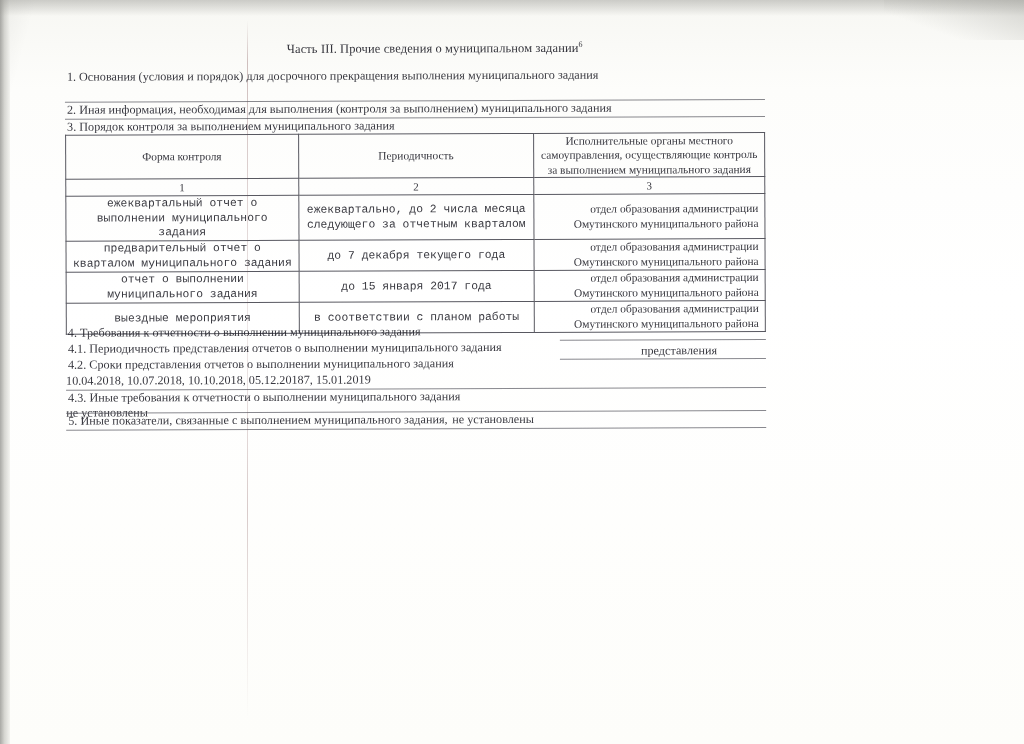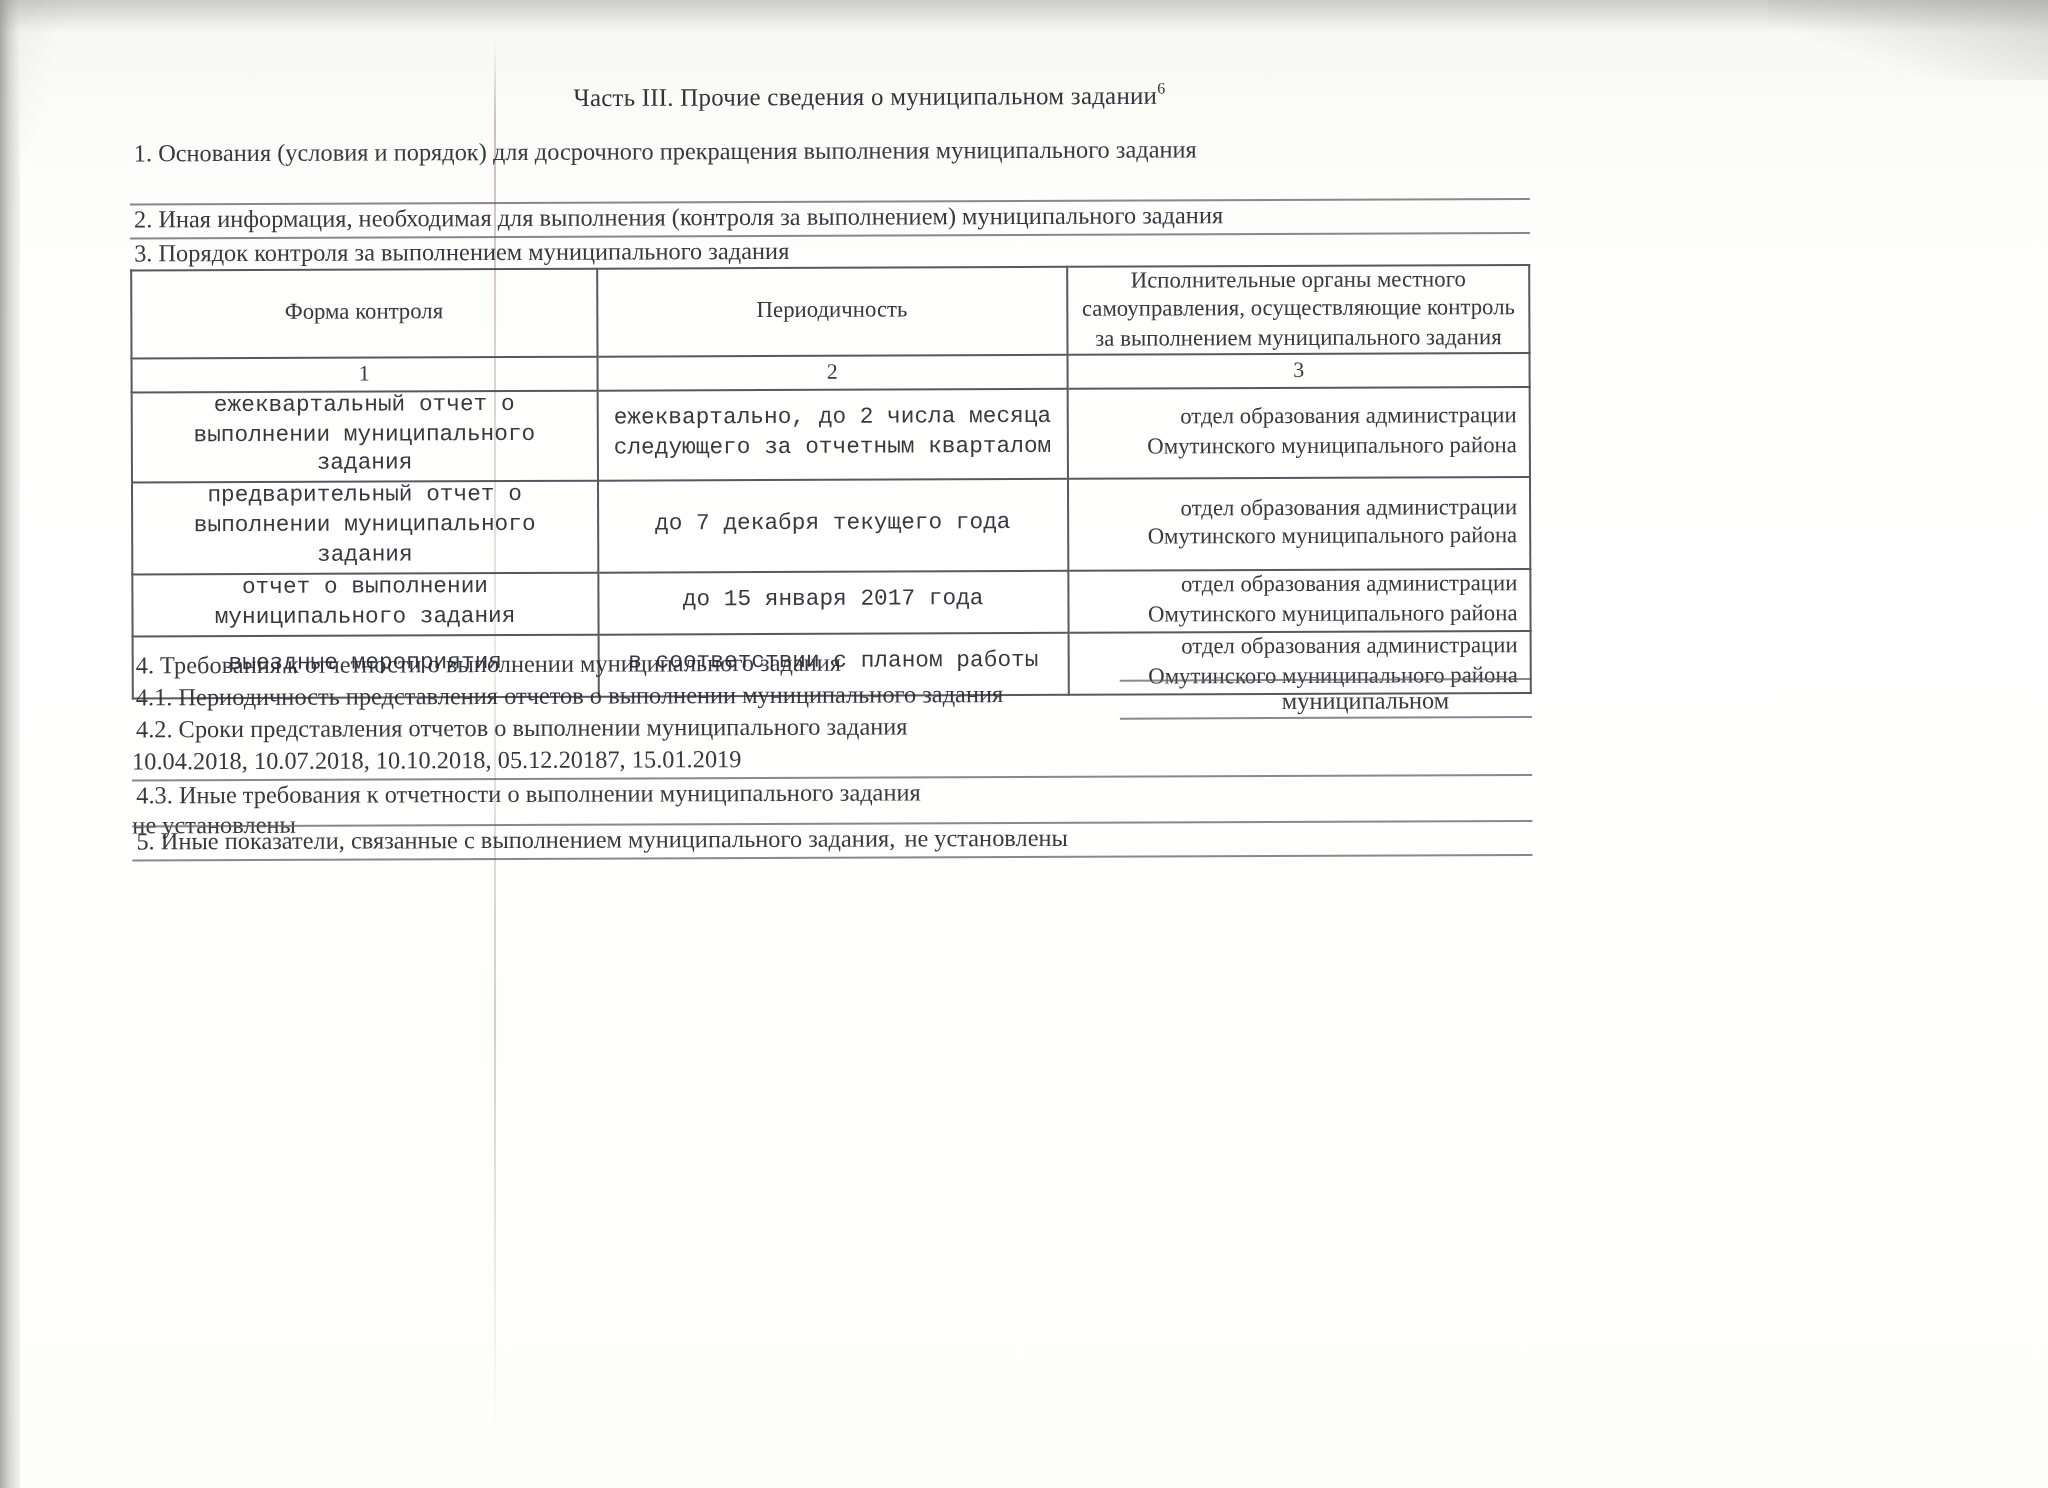--- a/index.html
+++ b/index.html
@@ -174,41 +174,41 @@
         <td class="num">3</td>
       </tr>
     </thead>
     <tbody>
       <tr>
         <td class="c">ежеквартальный отчет о выполнении муниципального задания</td>
         <td class="c">ежеквартально, до 2 числа месяца следующего за отчетным кварталом</td>
         <td class="l">отдел образования администрации Омутинского муниципального района</td>
       </tr>
       <tr>
-        <td class="c">предварительный отчет о выполнении муниципального задания</td>
+        <td class="c">предварительный отчет о кварталом муниципального задания</td>
         <td class="c">до 7 декабря текущего года</td>
         <td class="l">отдел образования администрации Омутинского муниципального района</td>
       </tr>
       <tr>
         <td class="c">отчет о выполнении муниципального задания</td>
         <td class="c">до 15 января 2017 года</td>
         <td class="l">отдел образования администрации Омутинского муниципального района</td>
       </tr>
       <tr>
         <td class="c">выездные мероприятия</td>
         <td class="c">в соответствии с планом работы</td>
         <td class="l">отдел образования администрации Омутинского муниципального района</td>
       </tr>
     </tbody>
   </table>
 
   <div class="para ink-fade" style="left:68px; top:324px;">4. Требования к отчетности о выполнении муниципального задания</div>
 
   <div class="para ink-fade" style="left:68px; top:340px;">4.1. Периодичность представления отчетов о выполнении муниципального задания</div>
-  <div class="fld ink-fade" style="left:641px; top:344px;">муниципальном</div>
+  <div class="fld ink-fade" style="left:641px; top:344px;">представления</div>
   <div class="rule" style="left:560px; top:340px; width:206px;"></div>
   <div class="rule" style="left:560px; top:359px; width:206px;"></div>
 
   <div class="para ink-fade" style="left:68px; top:356px;">4.2. Сроки представления отчетов о выполнении муниципального задания</div>
   <div class="para ink-fade" style="left:66px; top:372px;">10.04.2018, 10.07.2018, 10.10.2018, 05.12.20187, 15.01.2019</div>
   <div class="rule" style="left:66px; top:388px; width:700px;"></div>
 
   <div class="para ink-fade" style="left:68px; top:389px;">4.3. Иные требования к отчетности о выполнении муниципального задания</div>
   <div class="para ink-fade" style="left:66px; top:404px;">не установлены</div>
   <div class="rule" style="left:66px; top:411px; width:700px;"></div>

